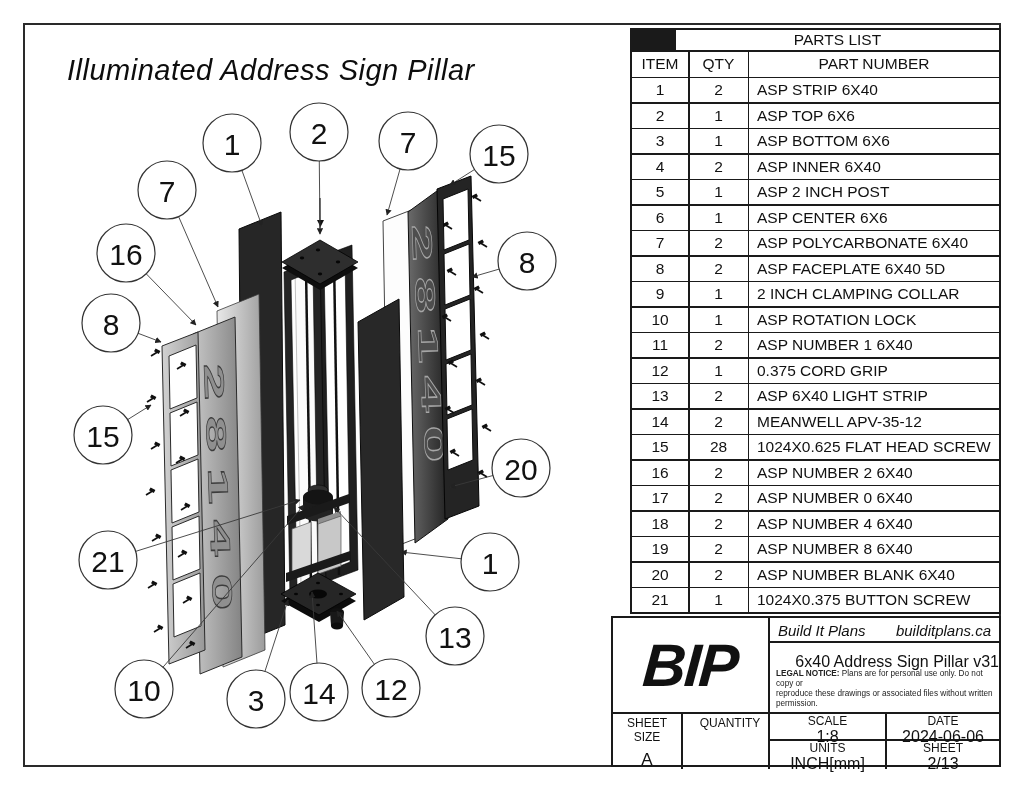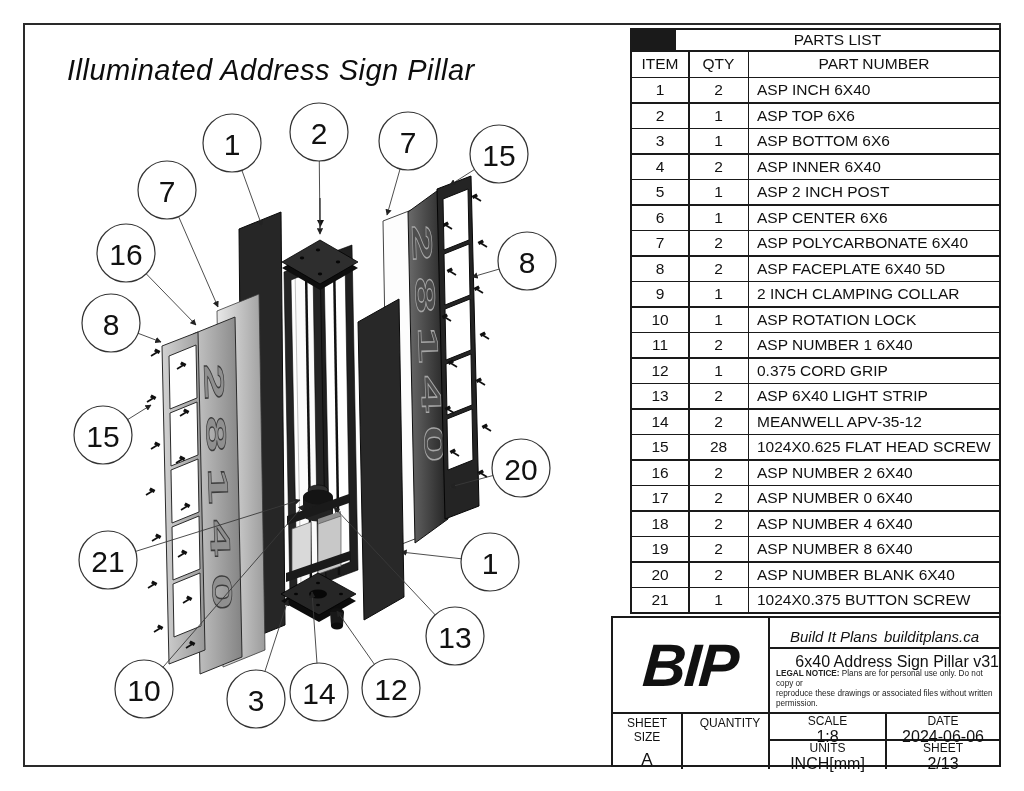--- a/index.html
+++ b/index.html
@@ -22,22 +22,22 @@
   .pt-part{justify-content:flex-start;padding-left:8px;}
 
   
   .title-block{position:absolute;left:611px;top:616px;width:390px;height:151px;z-index:3;
         background:#fff;border:2px solid #1a1a1a;box-sizing:border-box;}
   .title-block div{box-sizing:border-box;}
   .tb-logo{position:absolute;left:0;top:0;width:157px;height:96px;border-right:2px solid #1a1a1a;
         border-bottom:2px solid #1a1a1a;display:flex;align-items:center;justify-content:center;}
   .tb-logo span{font-size:60px;font-weight:bold;font-style:italic;letter-spacing:-2px;
         transform:skewX(-4deg);}
-  .tb-company{position:absolute;left:157px;top:7px;right:0;height:24px;border-bottom:2px solid #1a1a1a;
-        display:flex;align-items:center;justify-content:space-between;padding:0 20px;
+  .tb-company{position:absolute;left:157px;top:1px;right:0;height:24px;border-bottom:2px solid #1a1a1a;
+        display:flex;align-items:center;justify-content:space-between;padding:0 8px;
         font-style:italic;font-size:15px;}
   .tb-titlecell{position:absolute;left:157px;top:26px;right:0;height:70px;border-bottom:2px solid #1a1a1a;}
   .tb-drawing-title{margin-top:9px;text-align:right;font-size:16px;}
   .tb-legal{position:absolute;left:6px;right:3px;bottom:3px;font-size:8.2px;line-height:10px;color:#222;}
   .tb-legal b{font-size:8.2px;}
   .tb-sheetsize{position:absolute;left:0;top:96px;width:70px;height:55px;border-right:2px solid #1a1a1a;
         text-align:center;}
   .tb-quantity{position:absolute;left:79px;top:96px;width:78px;height:55px;border-right:2px solid #1a1a1a;
         text-align:center;}
   .tb-label{font-size:12px;padding-top:2px;}
@@ -310,21 +310,21 @@
       </g>
   </svg>
 
   <div class="parts-table" id="parts-table">
     <div class="pt-cell pt-title">PARTS LIST</div>
     <div class="pt-cell">ITEM</div>
     <div class="pt-cell">QTY</div>
     <div class="pt-cell">PART NUMBER</div>
   <div class="pt-cell pt-item">1</div>
       <div class="pt-cell pt-qty">2</div>
-      <div class="pt-cell pt-part">ASP INCH 6X40</div>
+      <div class="pt-cell pt-part">ASP STRIP 6X40</div>
       <div class="pt-cell pt-item">2</div>
       <div class="pt-cell pt-qty">1</div>
       <div class="pt-cell pt-part">ASP TOP 6X6</div>
       <div class="pt-cell pt-item">3</div>
       <div class="pt-cell pt-qty">1</div>
       <div class="pt-cell pt-part">ASP BOTTOM 6X6</div>
       <div class="pt-cell pt-item">4</div>
       <div class="pt-cell pt-qty">2</div>
       <div class="pt-cell pt-part">ASP INNER 6X40</div>
       <div class="pt-cell pt-item">5</div>

